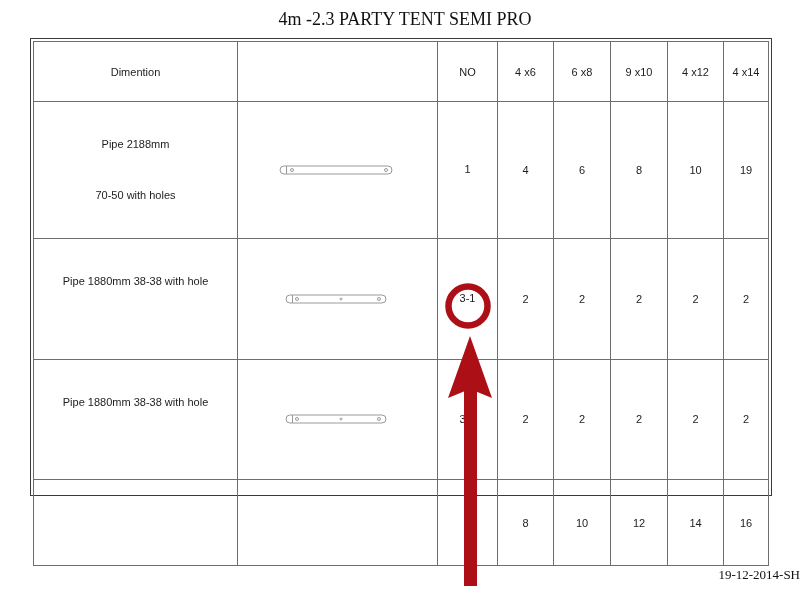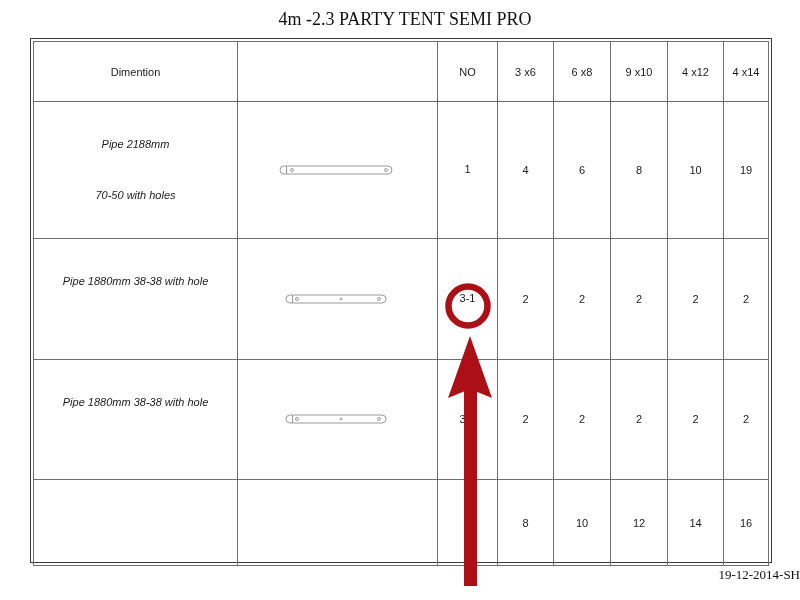--- a/index.html
+++ b/index.html
@@ -5,32 +5,32 @@
   html,body { margin:0; padding:0; background:#fff; }
   .page {
     position:relative; width:800px; height:600px; background:#ffffff;
     font-family:"Liberation Sans", sans-serif; overflow:hidden;padding-left:10px;
   }
   .title {
     position:absolute; top:9px; left:0; width:100%; text-align:center;
     font-family:"Liberation Serif", serif; font-size:18px; color:#111;
   }
   .table-wrap {
-    position:absolute; left:30px; top:38px; width:742px; height:525px;
+    position:absolute; left:30px; top:38px; width:742px; height:458px;
     border:1px solid #3a3a3a; padding:2px; box-sizing:border-box; background:#fff;
   }
   table {
     border-collapse:collapse; width:100%; height:100%;
     table-layout:fixed; border:1px solid #3a3a3a;
   }
   td {
     border:1px solid #6e6e6e; text-align:center; vertical-align:middle;
     font-size:11px; color:#1c1c1c; padding:0 2px; overflow:hidden;
   }
-  .c-name { white-space:pre-wrap; line-height:1.55;font-style:italic; }
+  .c-name { white-space:pre-wrap; line-height:1.55; }
   .c-no  { line-height:1.4; }
   .c-ill svg { display:block; margin:0 auto; }
   .annotation { position:absolute; left:0; top:0; pointer-events:none; }
   .date {
     position:absolute; top:567px; right:10px;
     font-family:"Liberation Serif", serif; font-size:13px; color:#111;
   }
 </style>
 </head>
 <body>
@@ -50,21 +50,21 @@
           <col style="width:57px">
         <col style="width:56px">
           <col>
       </colgroup>
 
       <tbody>
           <tr style="height:60px">
         <td>Dimention</td>
         <td></td>
         <td>NO</td>
-        <td>3 x6</td>
+        <td>4 x6</td>
         <td>6 x8</td>
         <td>9 x10</td>
         <td>4 x12</td>
         <td>4 x14</td>
       </tr>
 
       <tr style="height:45px">
         <td class="c-name">
           <div>Pipe 2188mm</div>
           <div>70-50 with holes</div>

